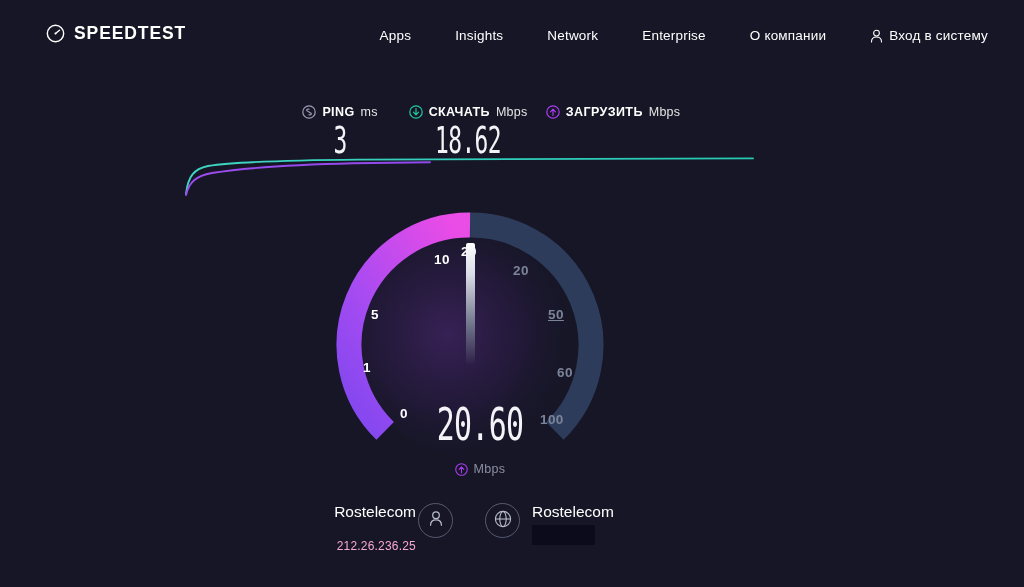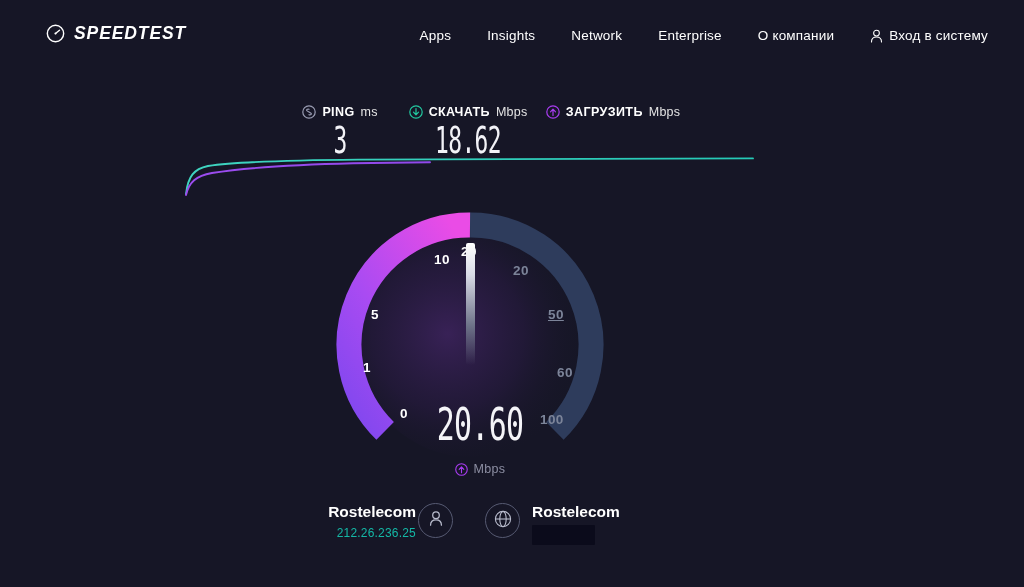--- a/index.html
+++ b/index.html
@@ -17,30 +17,30 @@
   }
 
   
   .header {
     position: absolute; top: 0; left: 0;
     width: 1024px; height: 72px;
     display: flex; align-items: center;
   }
   .logo {
     position: absolute; left: 46px; top: 24px;
-    display: flex; align-items: center; gap: 9px; font-style: italic;
+    display: flex; align-items: center; gap: 9px;
   }
   .logo-icon { width: 19px; height: 19px; display: block; }
   .logo-text {
     font-size: 17.5px; font-weight: bold; letter-spacing: 0.9px;
     color: #ffffff; line-height: 1;
   }
   .nav {
     position: absolute; right: 36px; top: 28px;
-    display: flex; align-items: flex-end; gap: 4px;
+    display: flex; align-items: flex-end; gap: 12px;
   }
   .nav-item {
     font-size: 13.5px; color: #ffffff; letter-spacing: 0.2px;
     padding: 0 16px; white-space: nowrap; cursor: pointer;
   }
   .nav-item.login {
     display: flex; align-items: center; gap: 6px; padding-right: 0;
   }
   .person-icon { width: 13px; height: 14px; display:block; }
 
@@ -104,22 +104,22 @@
     position: absolute; left: 0; top: 262px; width: 320px;
     display: flex; align-items: center; justify-content: center; gap: 6px;
   }
   .center-unit span { font-size: 12.5px; color: #8d8fa3; letter-spacing: 0.3px; }
 
   
   .footer { position: absolute; left: 0; top: 498px; width: 1024px; height: 60px; }
   .isp-left {
     position: absolute; left: 318px; top: 4px; width: 98px; text-align: right;
   }
-  .isp-name { font-size: 15.5px; font-weight: bold; color: #ffffff; line-height: 1.25; }
-  .isp-ip   { font-size: 12px; color: #14b8a6; margin-top: 5px; letter-spacing: 0.2px; }
+  .isp-name { font-size: 15.5px; font-weight: normal; color: #ffffff; line-height: 1.25; }
+  .isp-ip   { font-size: 12px; color: #f9a8d4; margin-top: 18px; letter-spacing: 0.2px; }
   .circle-btn {
     position: absolute; width: 35px; height: 35px; border-radius: 50%;
     border: 1px solid #565a72; display: flex; align-items: center; justify-content: center;
   }
   #client-btn { left: 418px; top: 5px; }
   #server-btn { left: 485px; top: 5px; }
   .isp-right { position: absolute; left: 532px; top: 4px; }
   .isp-right .isp-name { text-align: left; }
   .redacted {
     margin-top: 4px; width: 63px; height: 20px;

